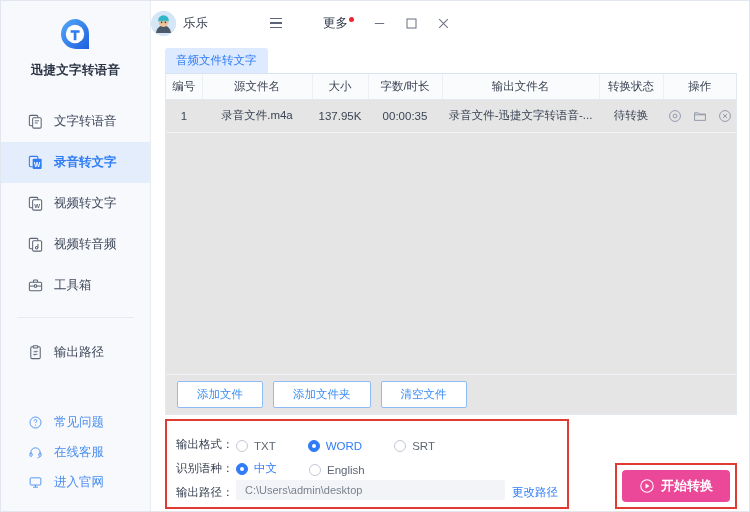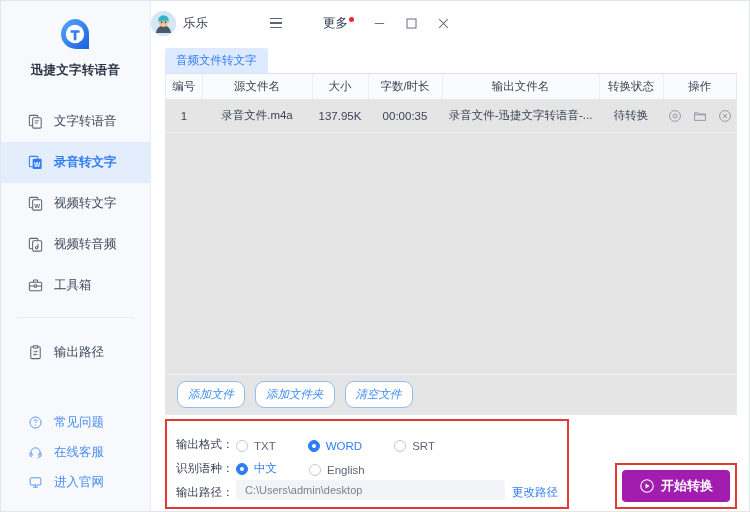--- a/index.html
+++ b/index.html
@@ -159,25 +159,24 @@
     flex: 0 0 40px;
     display: flex; align-items: center; gap: 10px;
     padding-left: 11px;
     border-top: 1px solid #eef1f6;
   }
   .ghost-btn {
     border: 1px solid #8fbcf7;
     color: #3d8ef7;
     background: #fff;
     font-size: 11.5px;
-    border-radius: 9px;
-    padding: 5px 10px;
+    border-radius: 2px;
+    padding: 5px 19px;
     cursor: pointer;
     font-family: inherit;
-    font-style: italic;
   }
 
   
   .bottom {
     flex: 0 0 96px;
     display: flex; align-items: flex-start;
     position: relative;
     padding: 0 12px 0 14px;
   }
   .settings {
@@ -222,21 +221,21 @@
   .chpath { font-size: 11.5px; color: #2f7cf6; cursor: pointer; white-space: nowrap; }
 
   .cta-wrap {
     position: absolute;
     right: 12px; top: 48px;
     border: 2px solid #e03b32;
     padding: 5px;
   }
   .cta {
     width: 108px; height: 32px;
-    background: #a21caf;
+    background: #ec4899;
     border-radius: 4px;
     color: #fff;
     font-size: 13px; font-weight: bold;
     display: flex; align-items: center; justify-content: center;
     gap: 6px;
     cursor: pointer;
     border: none;
     font-family: inherit;
   }
 </style>

